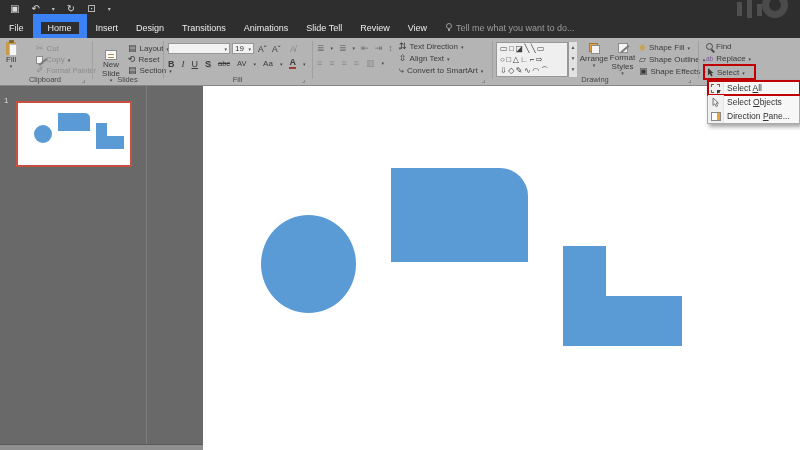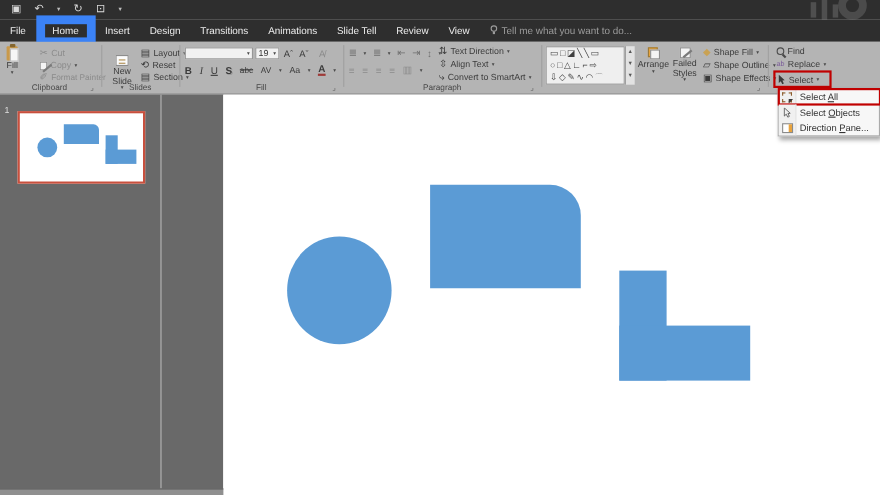--- a/index.html
+++ b/index.html
@@ -215,59 +215,59 @@
     <div class="abs rbtn" style="left:399px;top:16px">
       <span class="glyph">⇳</span>
       <span>Align Text</span>
       <span class="dd">▾</span>
     </div>
     <div class="abs rbtn" style="left:399px;top:28px">
       <span class="glyph">⤷</span>
       <span>Convert to SmartArt</span>
       <span class="dd">▾</span>
     </div>
-    <div class="abs glabel" style="left:312px;width:180px">Paragraph</div>
     <div class="abs launcher" style="left:482px">⌟</div>
     <div class="abs vsep" style="left:492px"></div>
 
     <div class="abs gallery" style="left:496px;top:4px;width:72px;height:35px">
       <div>▭□◪╲╲▭</div>
       <div>○□△∟⌐⇨</div>
       <div>⇩◇✎∿◠⌒</div>
     </div>
     <div class="abs gscroll" style="left:568px;top:4px;width:9px;height:35px">
       <div>▲</div>
       <div>▼</div>
       <div>▼</div>
     </div>
     <div class="abs rbig" style="left:581px;top:5px;width:26px">
       <span class="ic-arrange"></span>
       <span>Arrange</span>
       <span class="dd">▾</span>
     </div>
     <div class="abs rbig" style="left:609px;top:5px;width:27px">
       <span class="ic-qstyle"></span>
-      <span>Failed Styles</span>
+      <span>Format Styles</span>
       <span class="dd">▾</span>
     </div>
     <div class="abs rbtn" style="left:639px;top:5px">
       <span class="glyph" style="color:#c9a254">◆</span>
       <span>Shape Fill</span>
       <span class="dd">▾</span>
     </div>
     <div class="abs rbtn" style="left:639px;top:17px">
       <span class="glyph">▱</span>
       <span>Shape Outline</span>
       <span class="dd">▾</span>
     </div>
     <div class="abs rbtn" style="left:639px;top:29px">
       <span class="glyph">▣</span>
       <span>Shape Effects</span>
       <span class="dd">▾</span>
     </div>
+    <div class="abs glabel" style="left:492px;width:206px">Drawing</div>
     <div class="abs launcher" style="left:688px">⌟</div>
     <div class="abs vsep" style="left:698px"></div>
 
     <div class="abs rbtn" style="left:706px;top:4px">
       <span class="ic-mag"></span>
       <span>Find</span>
     </div>
     <div class="abs rbtn" style="left:706px;top:16px">
       <span style="font-size:6.5px;color:#7a5a9a">ab</span>
       <span>Replace</span>

